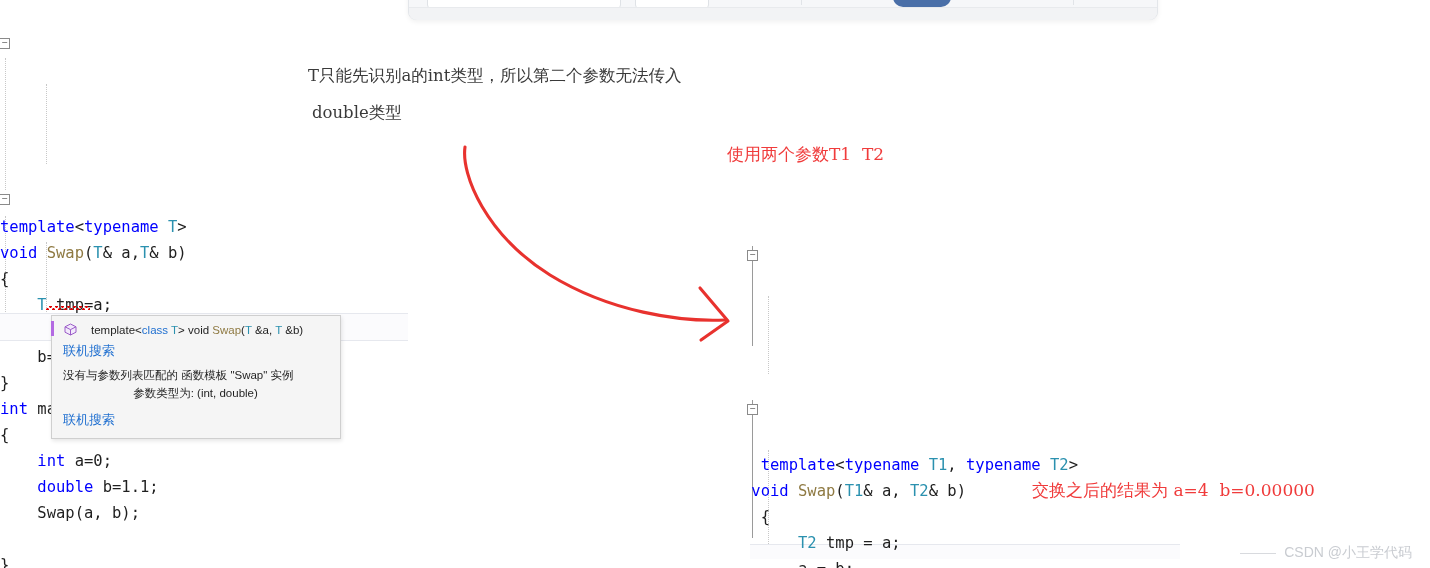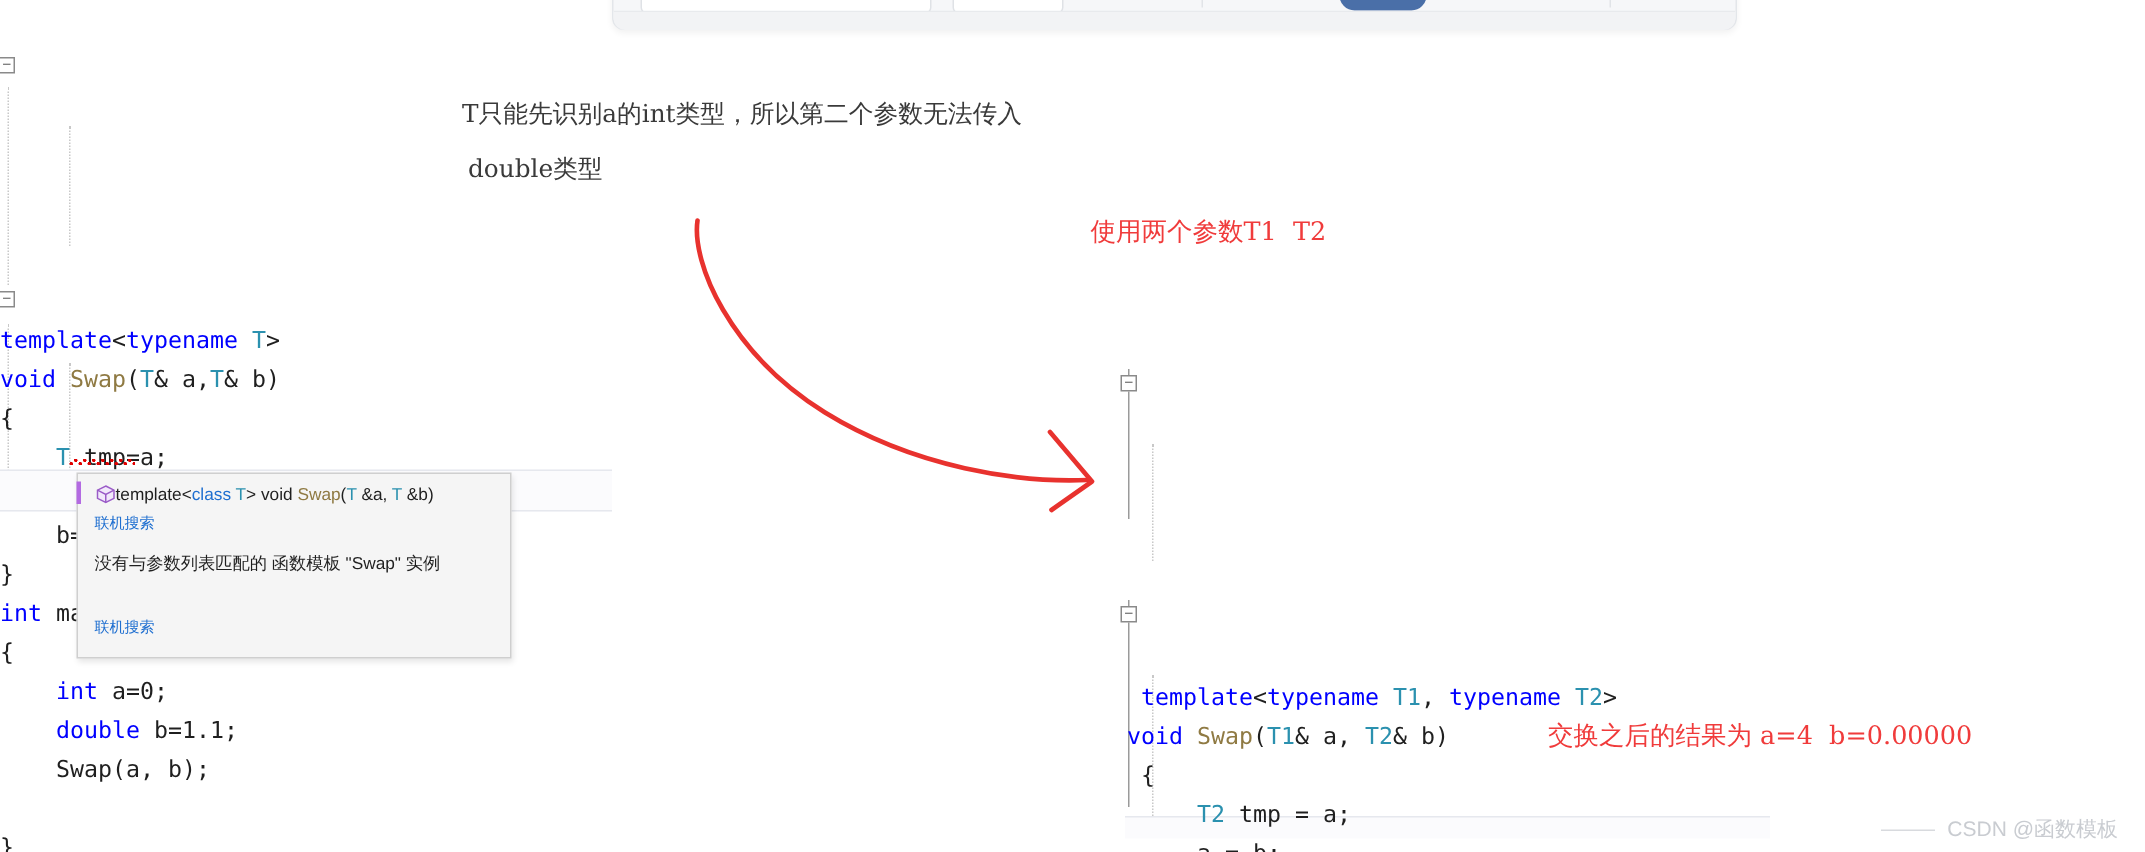--- a/index.html
+++ b/index.html
@@ -126,31 +126,31 @@
     width: 288px; height: 122px;
     background: #f5f5f5;
     border: 1px solid #cfcfcf;
     box-shadow: 1px 2px 4px rgba(0,0,0,0.10);
     font-family: "Liberation Sans", sans-serif;
     font-size: 11.5px;
     color: #1f1f1f;
   }
   #tooltip .tt-sig {
     position: absolute; left: 12px; top: 7px;
-    display: flex; align-items: center; gap: 0;
+    display: flex; align-items: center; gap: 14px;
     white-space: nowrap;
   }
   #tooltip .tt-icon {
     display: inline-block;
     width: 13px; height: 13px;
     position: relative;
   }
   #tooltip .tt-link {
     position: absolute; left: 11px;
-    color: #1f6fd0; font-size: 10px;
+    color: #1f6fd0; font-size: 13px;
   }
   #tooltip .tt-link.l1 { top: 26px; }
   #tooltip .tt-link.l2 { top: 95px; }
   #tooltip .tt-msg1 {
     position: absolute; left: 11px; top: 52px;
     white-space: nowrap;
   }
   #tooltip .tt-msg2 {
     position: absolute; left: 11px; top: 70px;
     width: 265px; text-align: center;
@@ -258,20 +258,21 @@
       <svg width="13" height="13" viewBox="0 0 13 13">
         <polygon points="6.5,1 12,3.8 12,9.2 6.5,12 1,9.2 1,3.8" fill="#f2e9fb" stroke="#9b5cc8" stroke-width="1"></polygon>
         <polyline points="1,3.8 6.5,6.6 12,3.8" fill="none" stroke="#9b5cc8" stroke-width="1"></polyline>
         <line x1="6.5" y1="6.6" x2="6.5" y2="12" stroke="#9b5cc8" stroke-width="1"></line>
       </svg>
     </span>
     <span><span style="color: rgb(31, 31, 31);">template</span><span style="color: rgb(31, 31, 31);">&lt;</span><span style="color: rgb(31, 111, 208);">class</span><span style="color: rgb(31, 31, 31);"> </span><span style="color: rgb(43, 145, 175);">T</span><span style="color: rgb(31, 31, 31);">&gt; </span><span style="color: rgb(31, 31, 31);">void</span><span style="color: rgb(31, 31, 31);"> </span><span style="color: rgb(143, 122, 67);">Swap</span><span style="color: rgb(31, 31, 31);">(</span><span style="color: rgb(43, 145, 175);">T</span><span style="color: rgb(31, 31, 31);"> &amp;a, </span><span style="color: rgb(43, 145, 175);">T</span><span style="color: rgb(31, 31, 31);"> &amp;b)</span></span>
   </div>
   <div class="tt-link l1">联机搜索</div>
   <div class="tt-msg1">没有与参数列表匹配的 函数模板 "Swap" 实例</div>
+  <div class="tt-msg2">参数类型为: (int, double)</div>
   <div class="tt-link l2">联机搜索</div>
 </div>
 
 <div class="code" id="code-right">
   <div class="rail"></div>
   <div class="rail2"></div>
   <div class="guide guide-1"></div>
   <div class="guide guide-2"></div>
   <div class="fold" style="left:5px; top:32px;">−</div>
   <div class="fold" style="left:5px; top:186px;">−</div>
@@ -287,14 +288,14 @@
 
 <div id="red-arrow">
   <svg width="330" height="225" viewBox="0 0 330 225">
     <path d="M 25 17 C 21 45, 46 105, 110 145 C 170 182, 240 192, 285 190" fill="none" stroke="#e8322e" stroke-width="3.1" stroke-linecap="round"></path>
     <path d="M 260 158 L 288 191 L 261 210" fill="none" stroke="#e8322e" stroke-width="3.1" stroke-linecap="round" stroke-linejoin="round"></path>
   </svg>
 </div>
 
 <div id="watermark">
   <span class="wm-rule"></span>
-  <span>CSDN @函数模板</span>
+  <span>CSDN @小王学代码</span>
 </div>
 
 </body></html>

